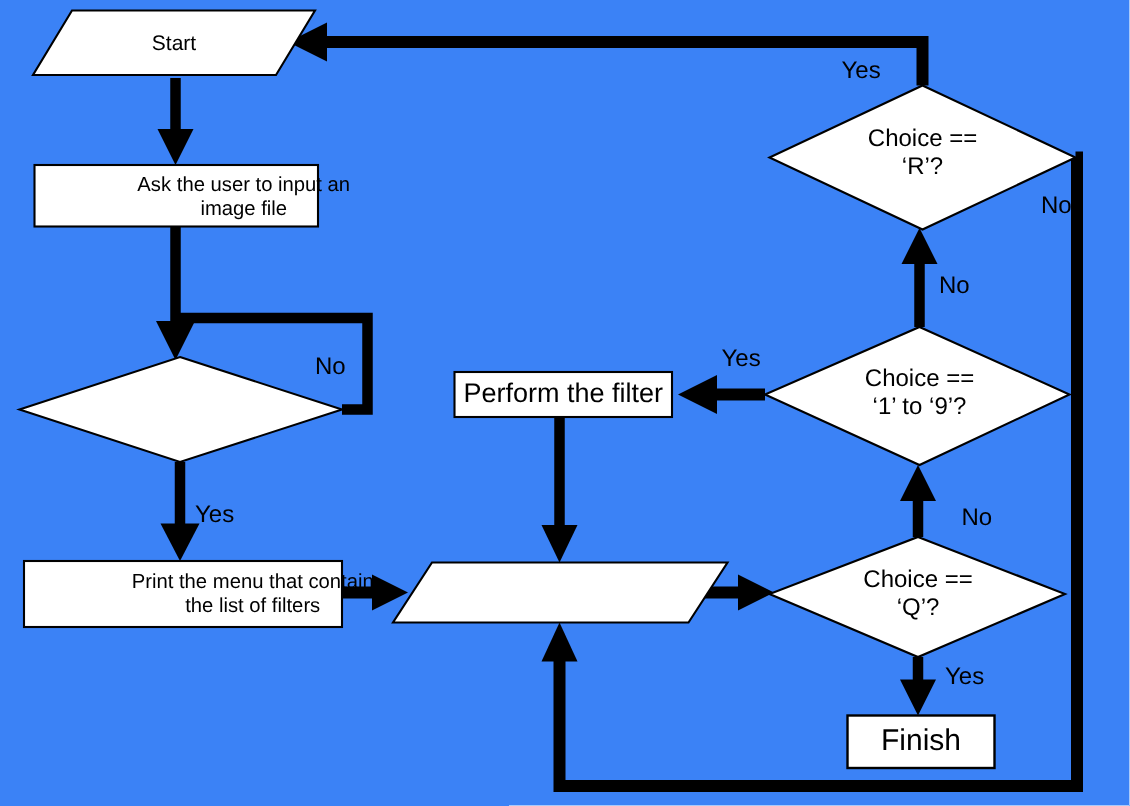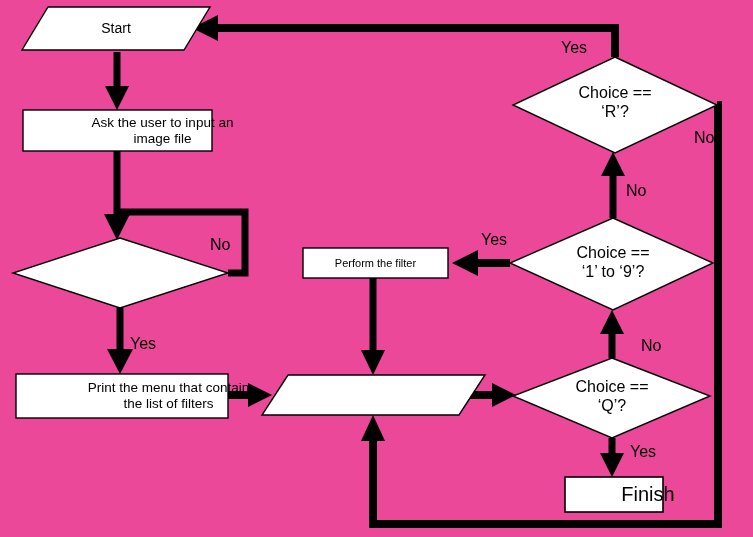--- a/index.html
+++ b/index.html
@@ -4,21 +4,21 @@
 <style>
   html, body {
     margin: 0;
     padding: 0;
     background: #ffffff;
   }
   #flowchart-canvas {
     position: relative;
     width: 753px;
     height: 537px;
-    background: #ec4899;
+    background: #3b82f6;
     font-family: "Liberation Sans", sans-serif;
     overflow: hidden;
   }
   #flow-svg {
     position: absolute;
     top: 0;
     left: 0;
     width: 753px;
     height: 537px;
   }
@@ -30,21 +30,21 @@
     text-align: center;
     color: #000000;
     line-height: 1.18;
     pointer-events: none;
     white-space: pre-line;
   }
   .lbl-start      { font-size: 14px; }
   .lbl-process    { font-size: 13.5px; margin-left: 45px; }
   .lbl-decision   { font-size: 16px; }
   .lbl-io         { font-size: 13.5px; }
-  .lbl-perform    { font-size: 11px; }
+  .lbl-perform    { font-size: 18px; }
   .lbl-finish     { font-size: 20px; }
   .edge-label {
     position: absolute;
     font-size: 16px;
     color: #000000;
     pointer-events: none;
     white-space: nowrap;
   }
 </style>
 </head>
@@ -153,21 +153,21 @@
 
   <div class="node-label lbl-decision" style="left:543px; top:72px; width:144px; height:62px;">Choice ==
 ‘R’?</div>
 
   <div class="node-label lbl-decision" style="left:541px; top:232px; width:144px; height:62px;">Choice ==
 ‘1’ to ‘9’?</div>
 
   <div class="node-label lbl-decision" style="left:540px; top:366px; width:144px; height:62px;">Choice ==
 ‘Q’?</div>
 
-  <div class="node-label lbl-finish" style="left:599px; top:477px; width:98px; height:35px;">Finish</div>
+  <div class="node-label lbl-finish" style="left:565px; top:477px; width:98px; height:35px;">Finish</div>
 
   <div class="edge-label" style="left:210px; top:236px;">No</div>
 
   <div class="edge-label" style="left:130px; top:335px;">Yes</div>
 
   <div class="edge-label" style="left:561px; top:39px;">Yes</div>
 
   <div class="edge-label" style="left:694px; top:129px;">No</div>
 
   <div class="edge-label" style="left:626px; top:182px;">No</div>

